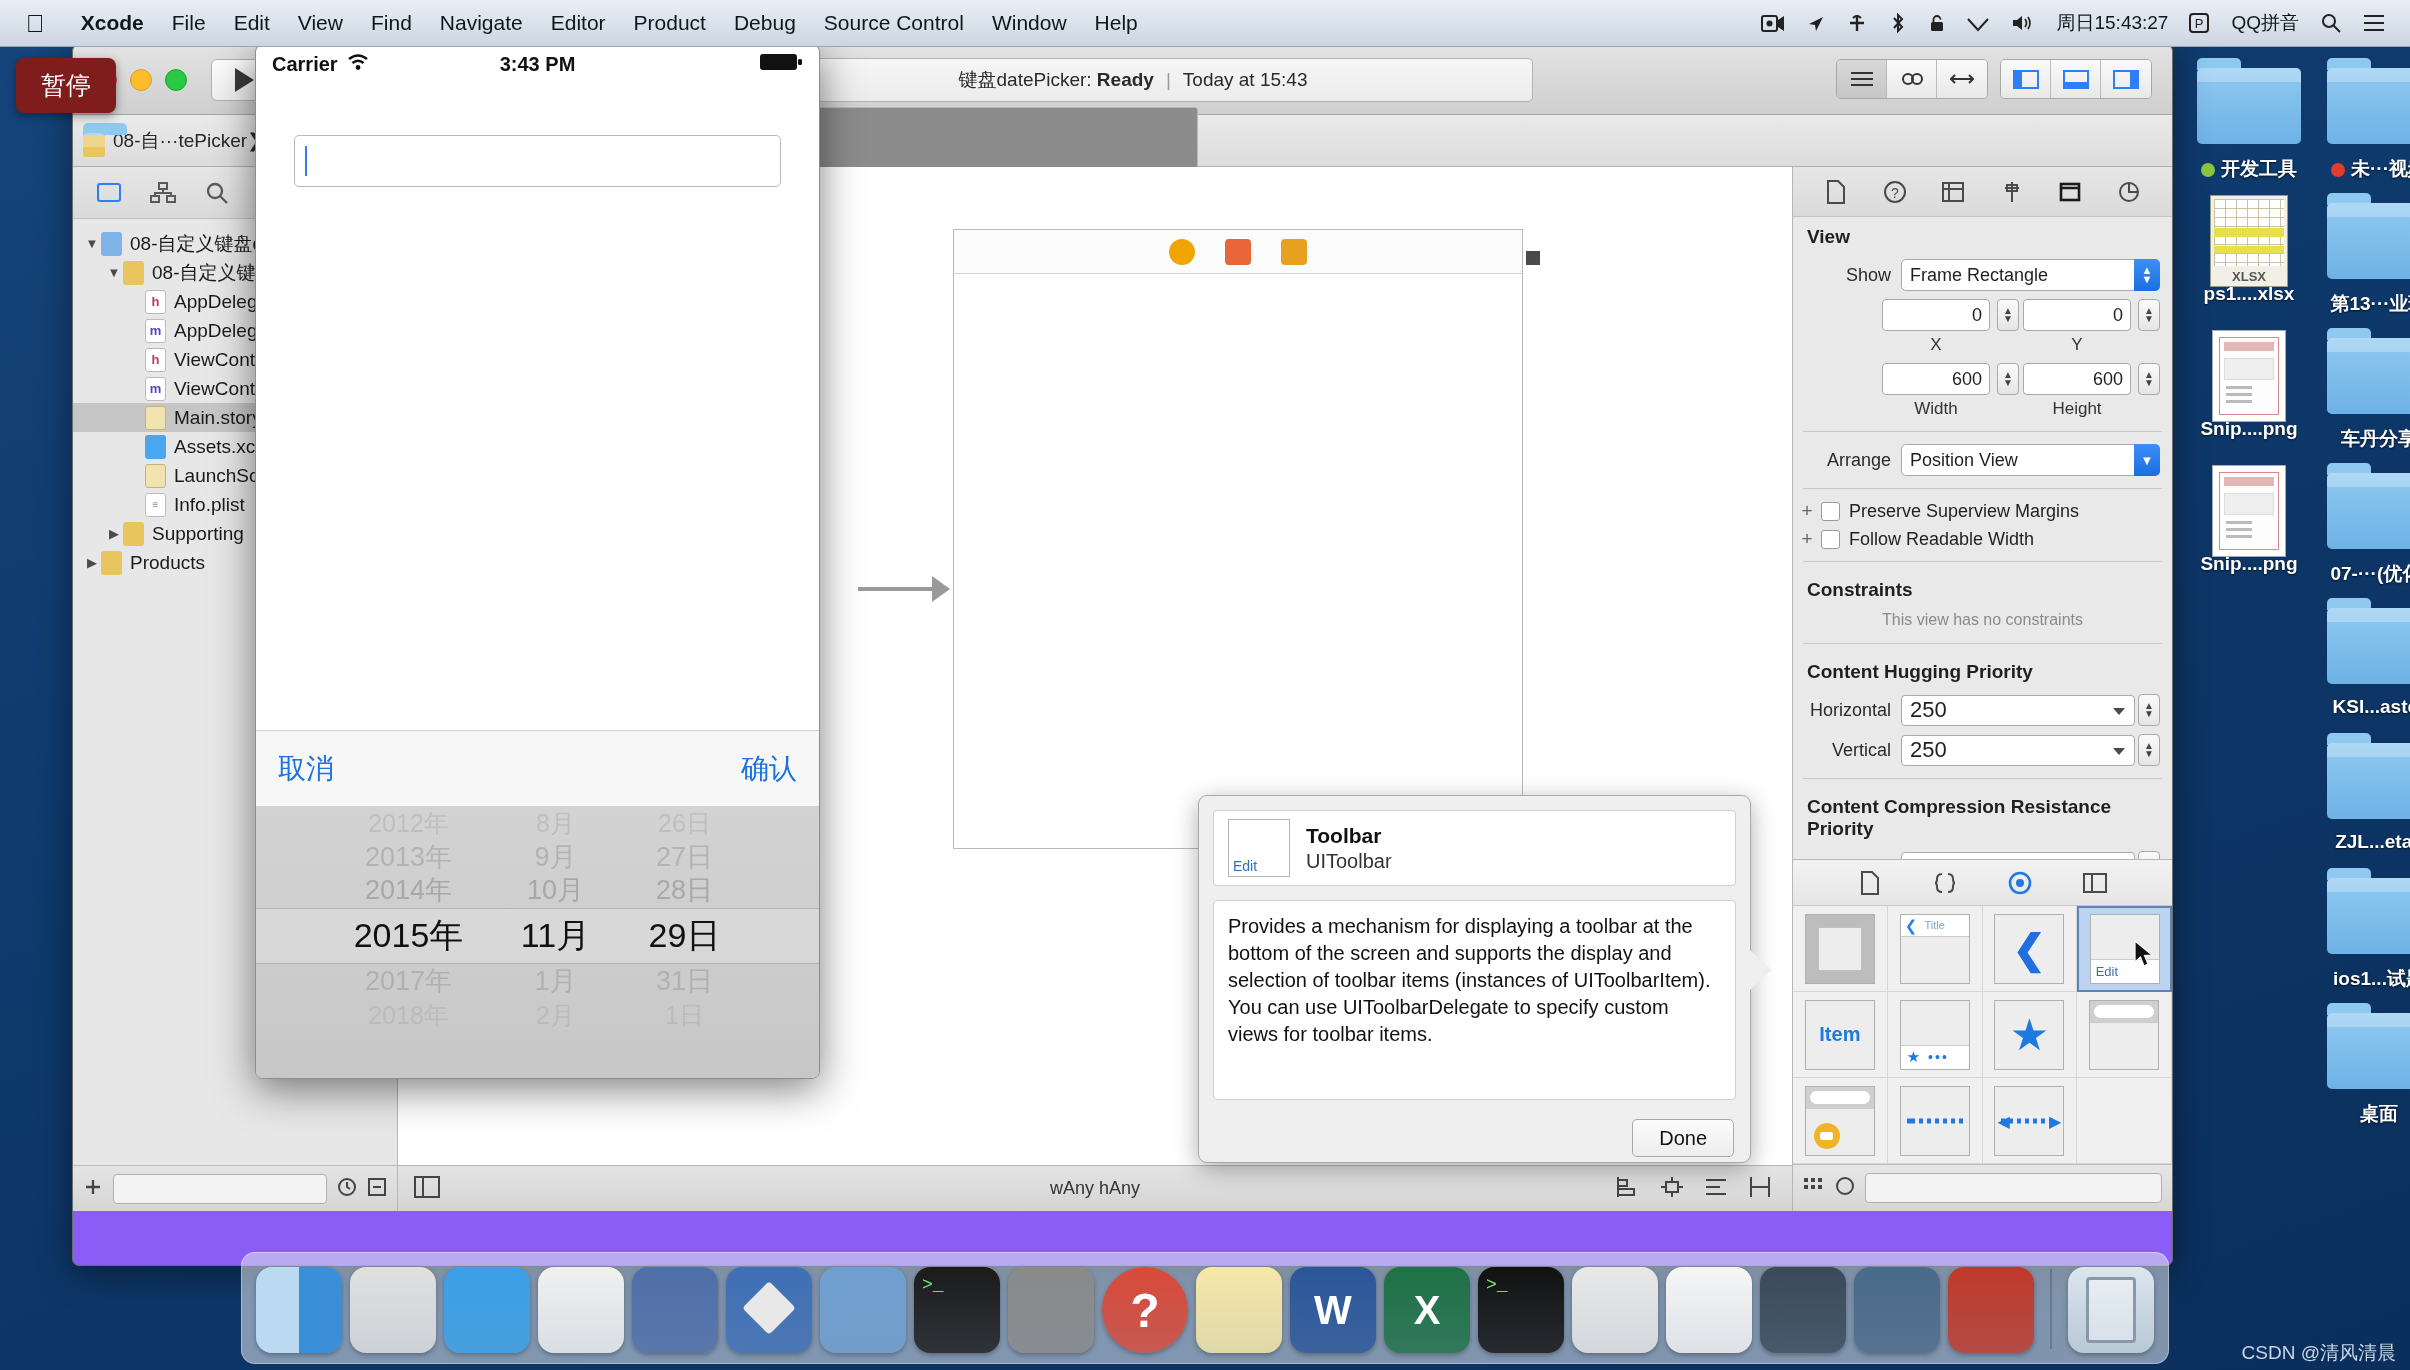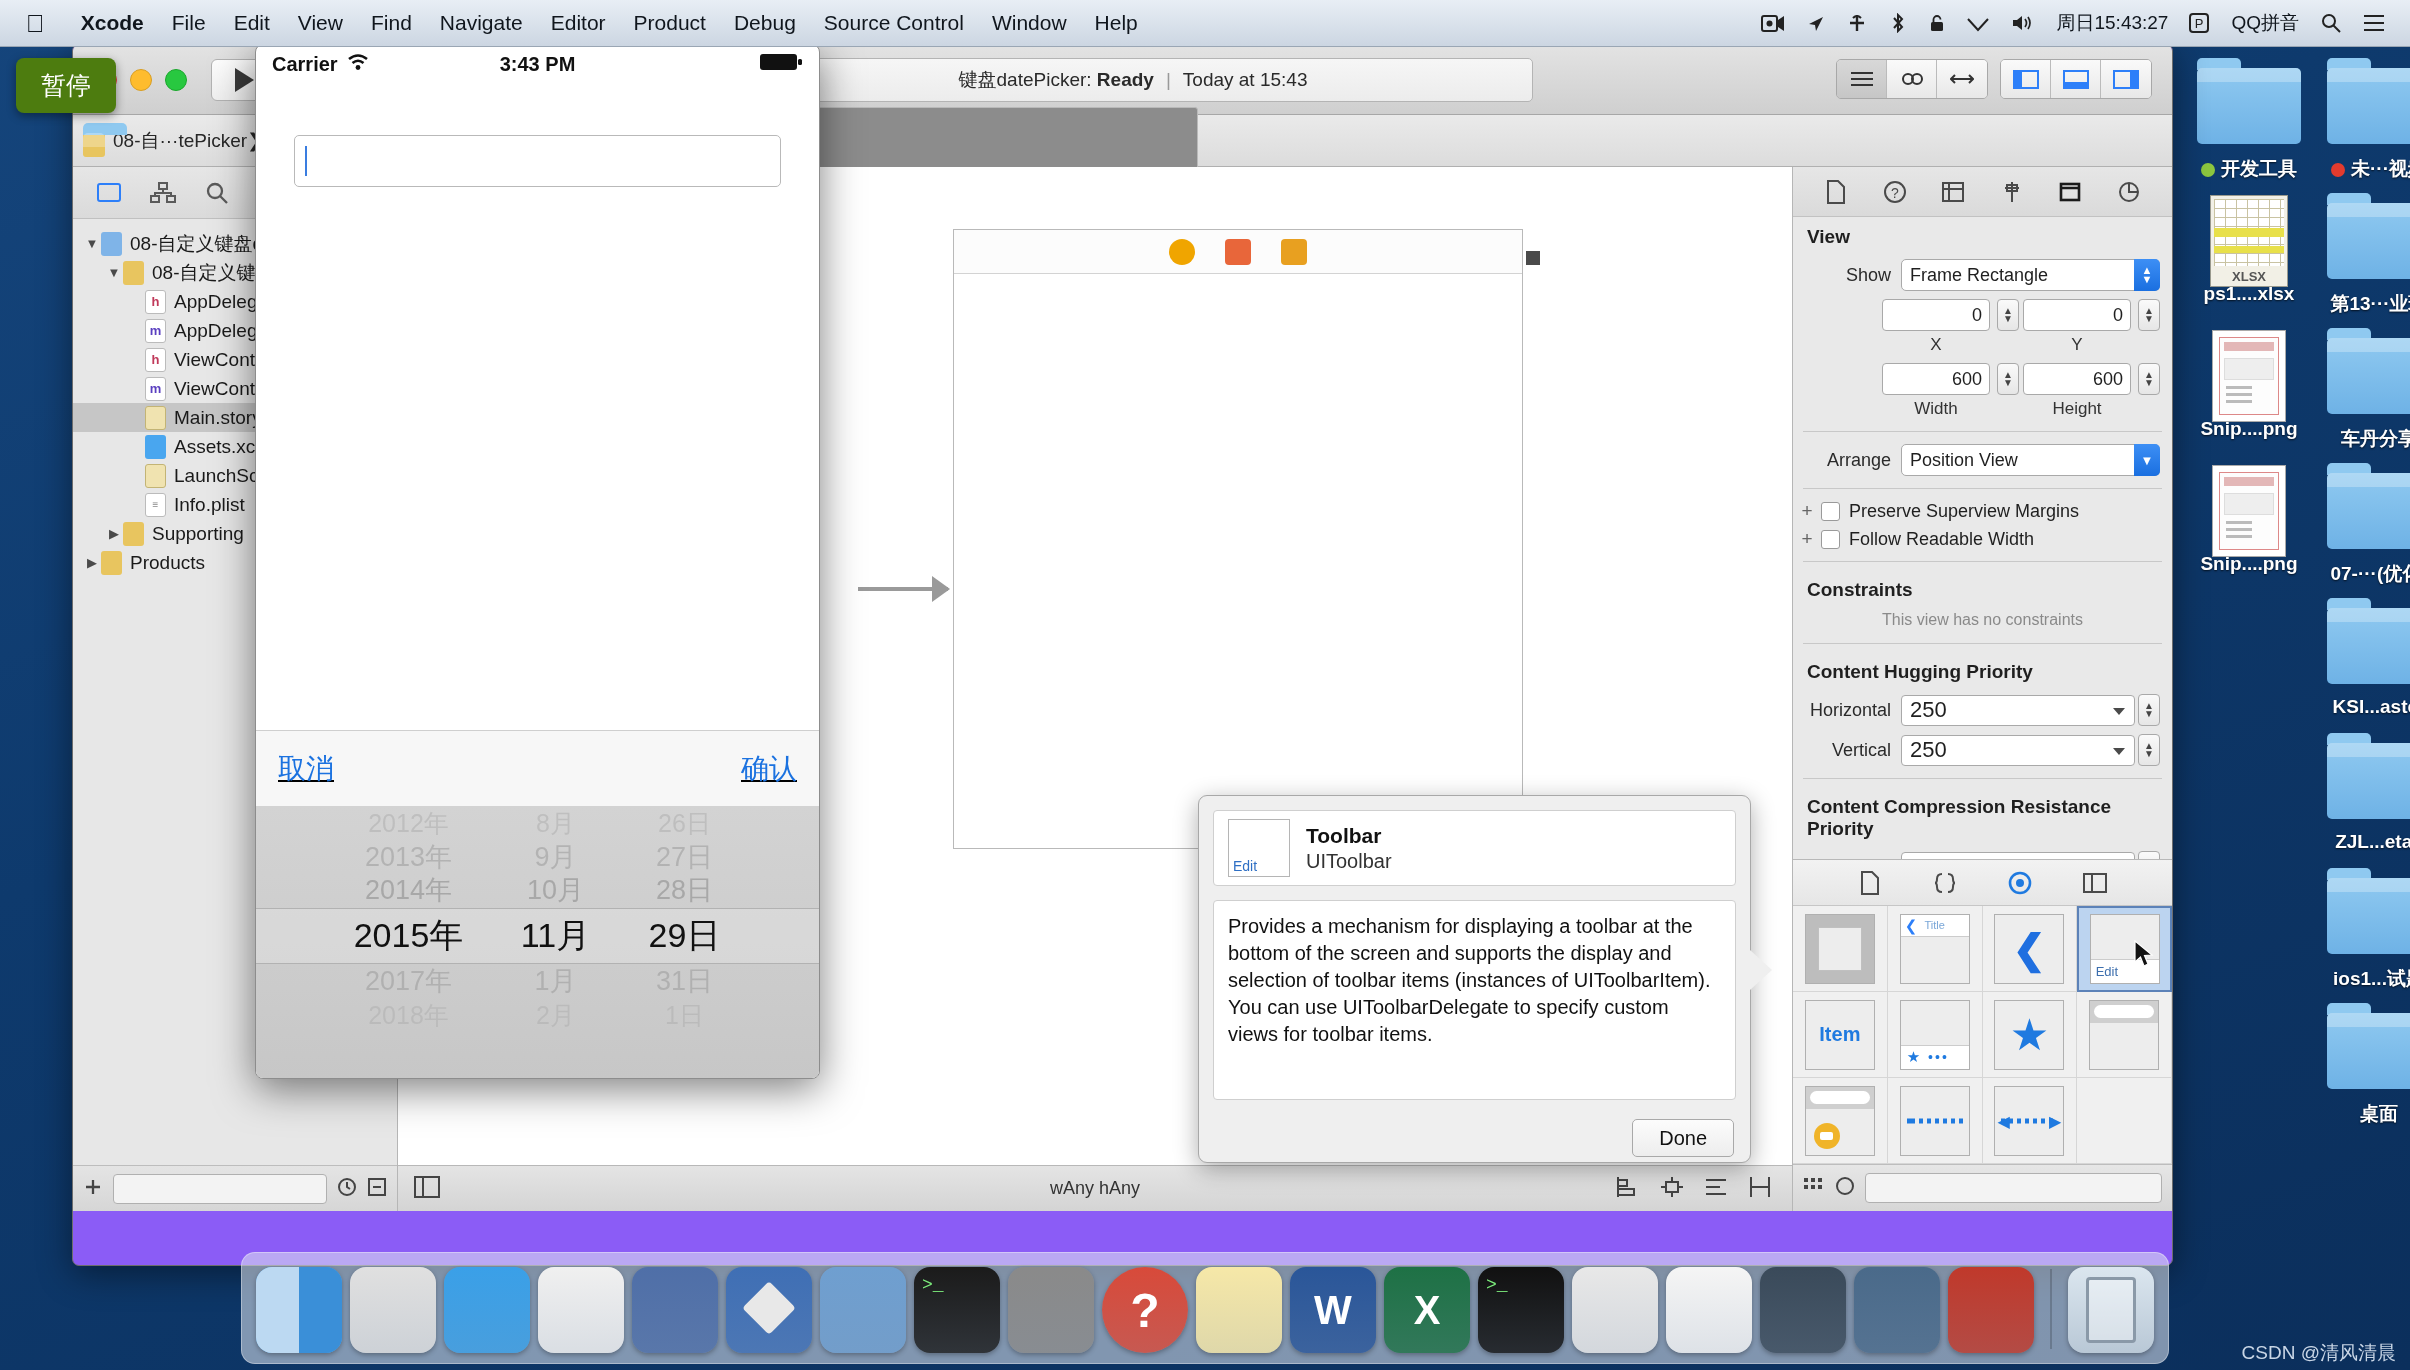--- a/index.html
+++ b/index.html
@@ -191,37 +191,37 @@
     background:#fff; border:1px solid #8d8d8d; border-radius:8px;
     box-shadow:0 10px 40px rgba(0,0,0,.5); overflow:hidden; z-index:40;
   }
   #sim-title { height:48px; background:linear-gradient(#f0f0f0,#dedede); border-bottom:1px solid #b4b4b4; display:flex;align-items:center; padding-left:16px;}
   #sim-title .d { width:17px;height:17px;border-radius:50%;background:#d2d2d2;margin-right:12px;}
   #sim-title .t { margin-left:10px; font-size:20px; color:#8b8b8b;}
   #sim-status { height:38px; display:flex; align-items:center; padding:0 16px; font-size:20px; font-weight:bold; color:#111;}
   #sim-status .time{position:absolute; left:0; right:0; text-align:center;}
   .sim-input { margin:52px 38px 0; height:52px; border:1px solid #b9b9b9; border-radius:5px; background:#fff; position:relative;}
   .caret { position:absolute; left:10px; top:10px; width:2px; height:30px; background:#3a7de0;}
-  #sim-accessory { position:absolute; left:0; right:0; top:685px; height:76px; background:#f7f7f7; border-top:1px solid #cfcfcf; display:flex; align-items:center; justify-content:space-between; padding:0 22px;text-decoration:underline;}
+  #sim-accessory { position:absolute; left:0; right:0; top:685px; height:76px; background:#f7f7f7; border-top:1px solid #cfcfcf; display:flex; align-items:center; justify-content:space-between; padding:0 22px;}
   #sim-accessory .lnk { font-size:28px; color:#1b72e0;}
   #picker { position:absolute; left:0; right:0; top:761px; bottom:0; background:linear-gradient(#d3d3d3,#c7c7c7); }
   .pk-row { display:flex; justify-content:center; gap:42px; font-size:27px; color:#9b9b9b; height:34px; align-items:center;}
   .pk-row span{ display:inline-block; text-align:center;}
   .pk-row .y{width:128px;} .pk-row .m{width:82px;} .pk-row .d{width:92px;}
   .pk-row.f1{opacity:.35; font-size:25px;}
   .pk-row.f2{opacity:.55;}
   .pk-row.f3{opacity:.75;align-items:flex-end;}
   .pk-row.cur{ color:#111; font-size:34px; height:56px; background:rgba(255,255,255,.22); border-top:1px solid #b2b2b2; border-bottom:1px solid #b2b2b2;}
   .pk-row.b3{opacity:.75;}
   .pk-row.b2{opacity:.55;}
   .pk-row.b1{opacity:.3; font-size:25px;}
   
   #tooltip {
     position:absolute; left:16px; top:58px; width:100px; height:55px;
-    background:#4d7c0f; border-radius:8px; color:#fff; font-size:25px;
+    background:#7f1d1d; border-radius:8px; color:#fff; font-size:25px;
     display:flex;align-items:center;justify-content:center; z-index:120;
     box-shadow:0 3px 10px rgba(0,0,0,.4);
   }
   
   #bubble {
     position:absolute; left:1198px; top:795px; width:553px; height:368px;
     background:#efefef; border:1px solid #a8a8a8; border-radius:9px;
     box-shadow:0 6px 24px rgba(0,0,0,.32); z-index:90;
   }
   #bubble::after {

